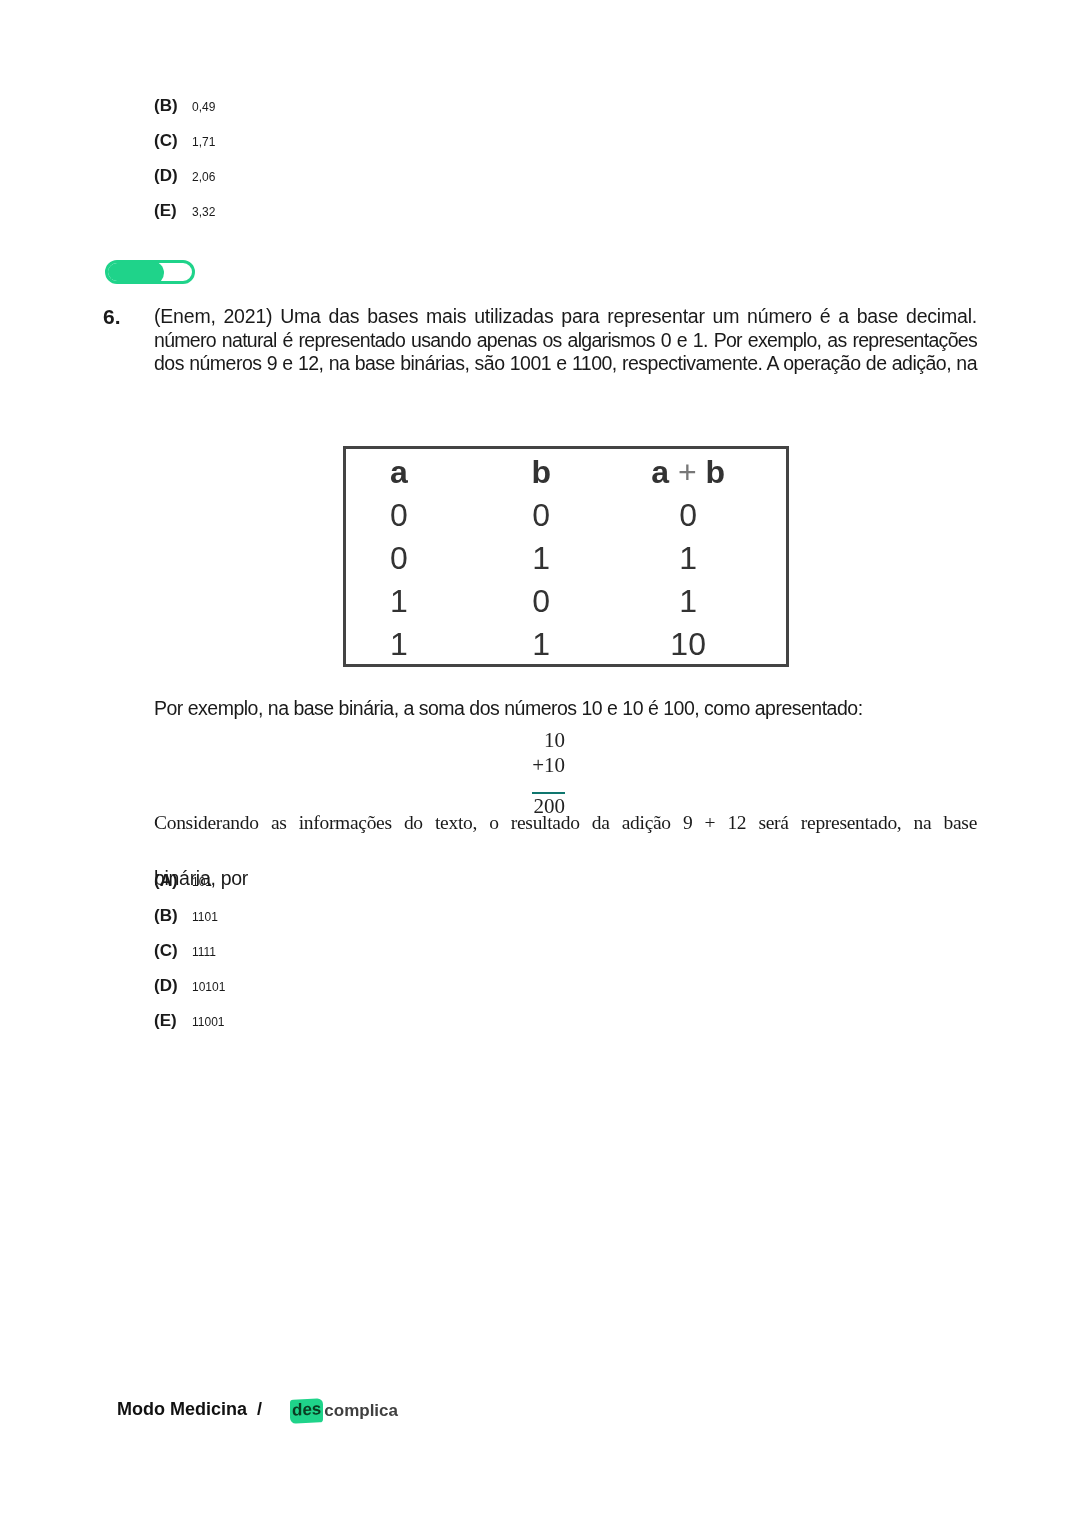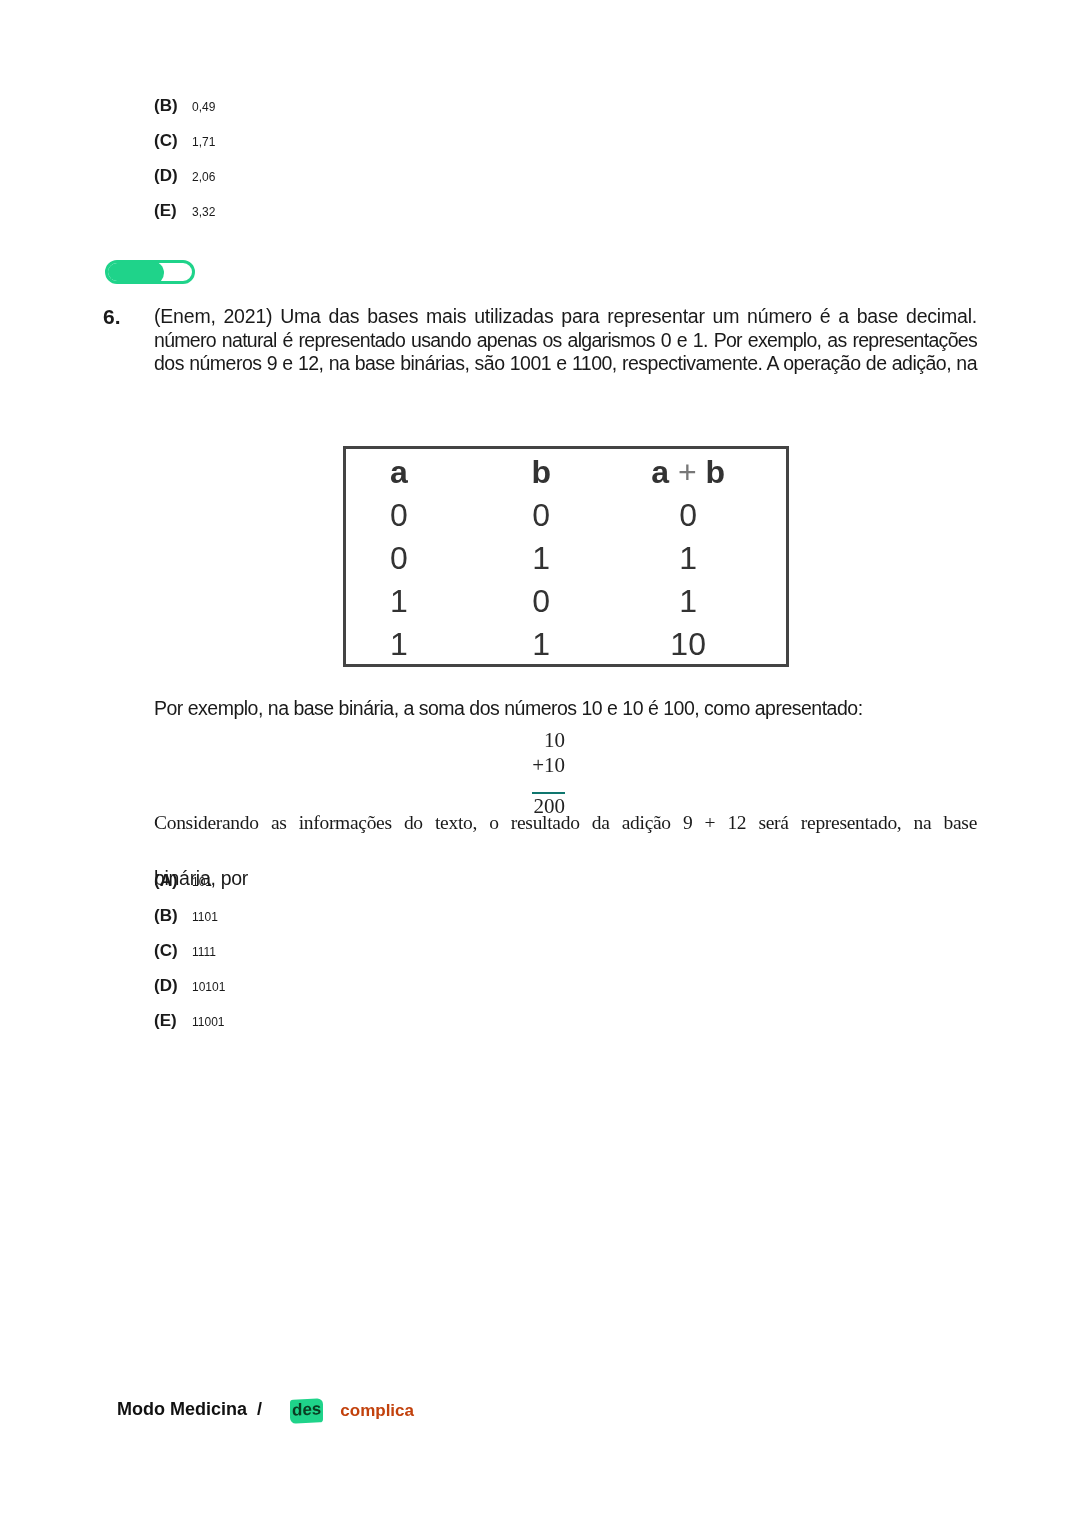--- a/index.html
+++ b/index.html
@@ -146,22 +146,22 @@
     }
     .brand .des {
       background: #1fd38a;
       color: #0a3d22;
       padding: 1px 2px 3px 2px;
       border-radius: 3px 6px 3px 6px;
       transform: skewY(-3deg);
       display: inline-block;
     }
     .brand .complica {
-      color: #c2410c;
-      margin-left: 17px;
+      color: #404040;
+      margin-left: 1px;
     }
   </style>
 </head>
 <body>
 
 <div class="opt" style="top:94px;">
   <span class="letter">(B)</span>
   <span class="val">0,49</span>
 </div>
 <div class="opt" style="top:129px;">

